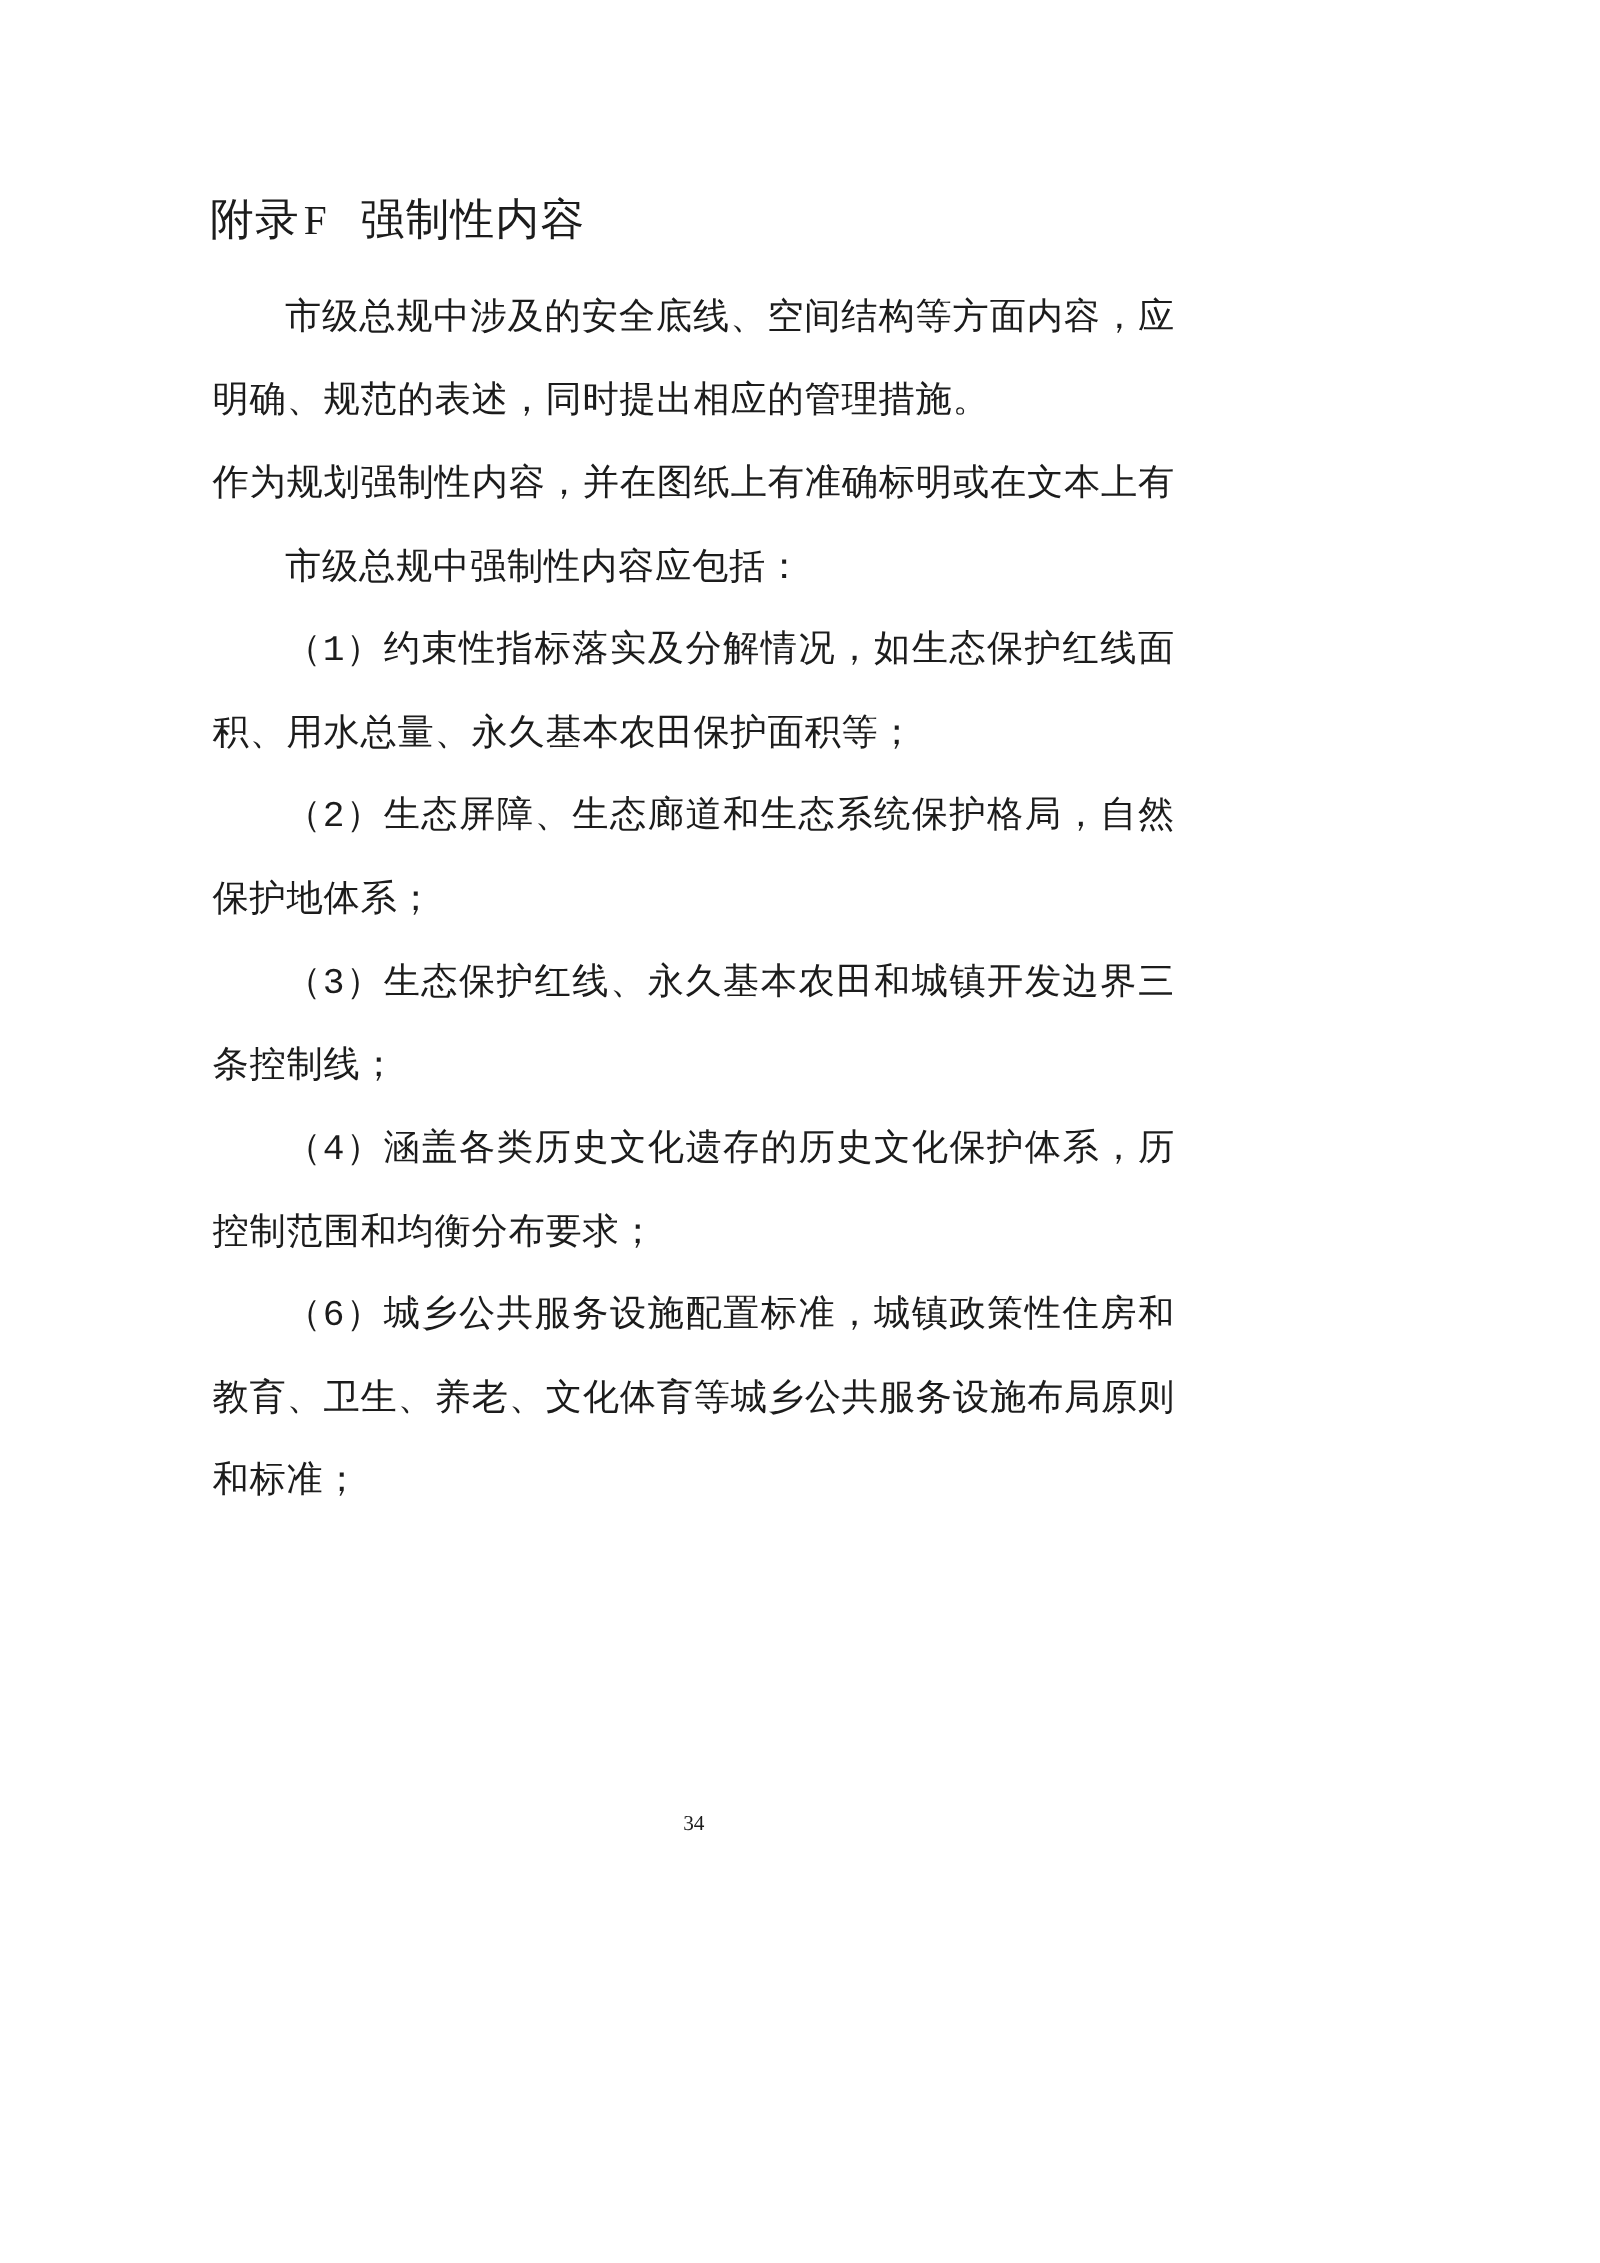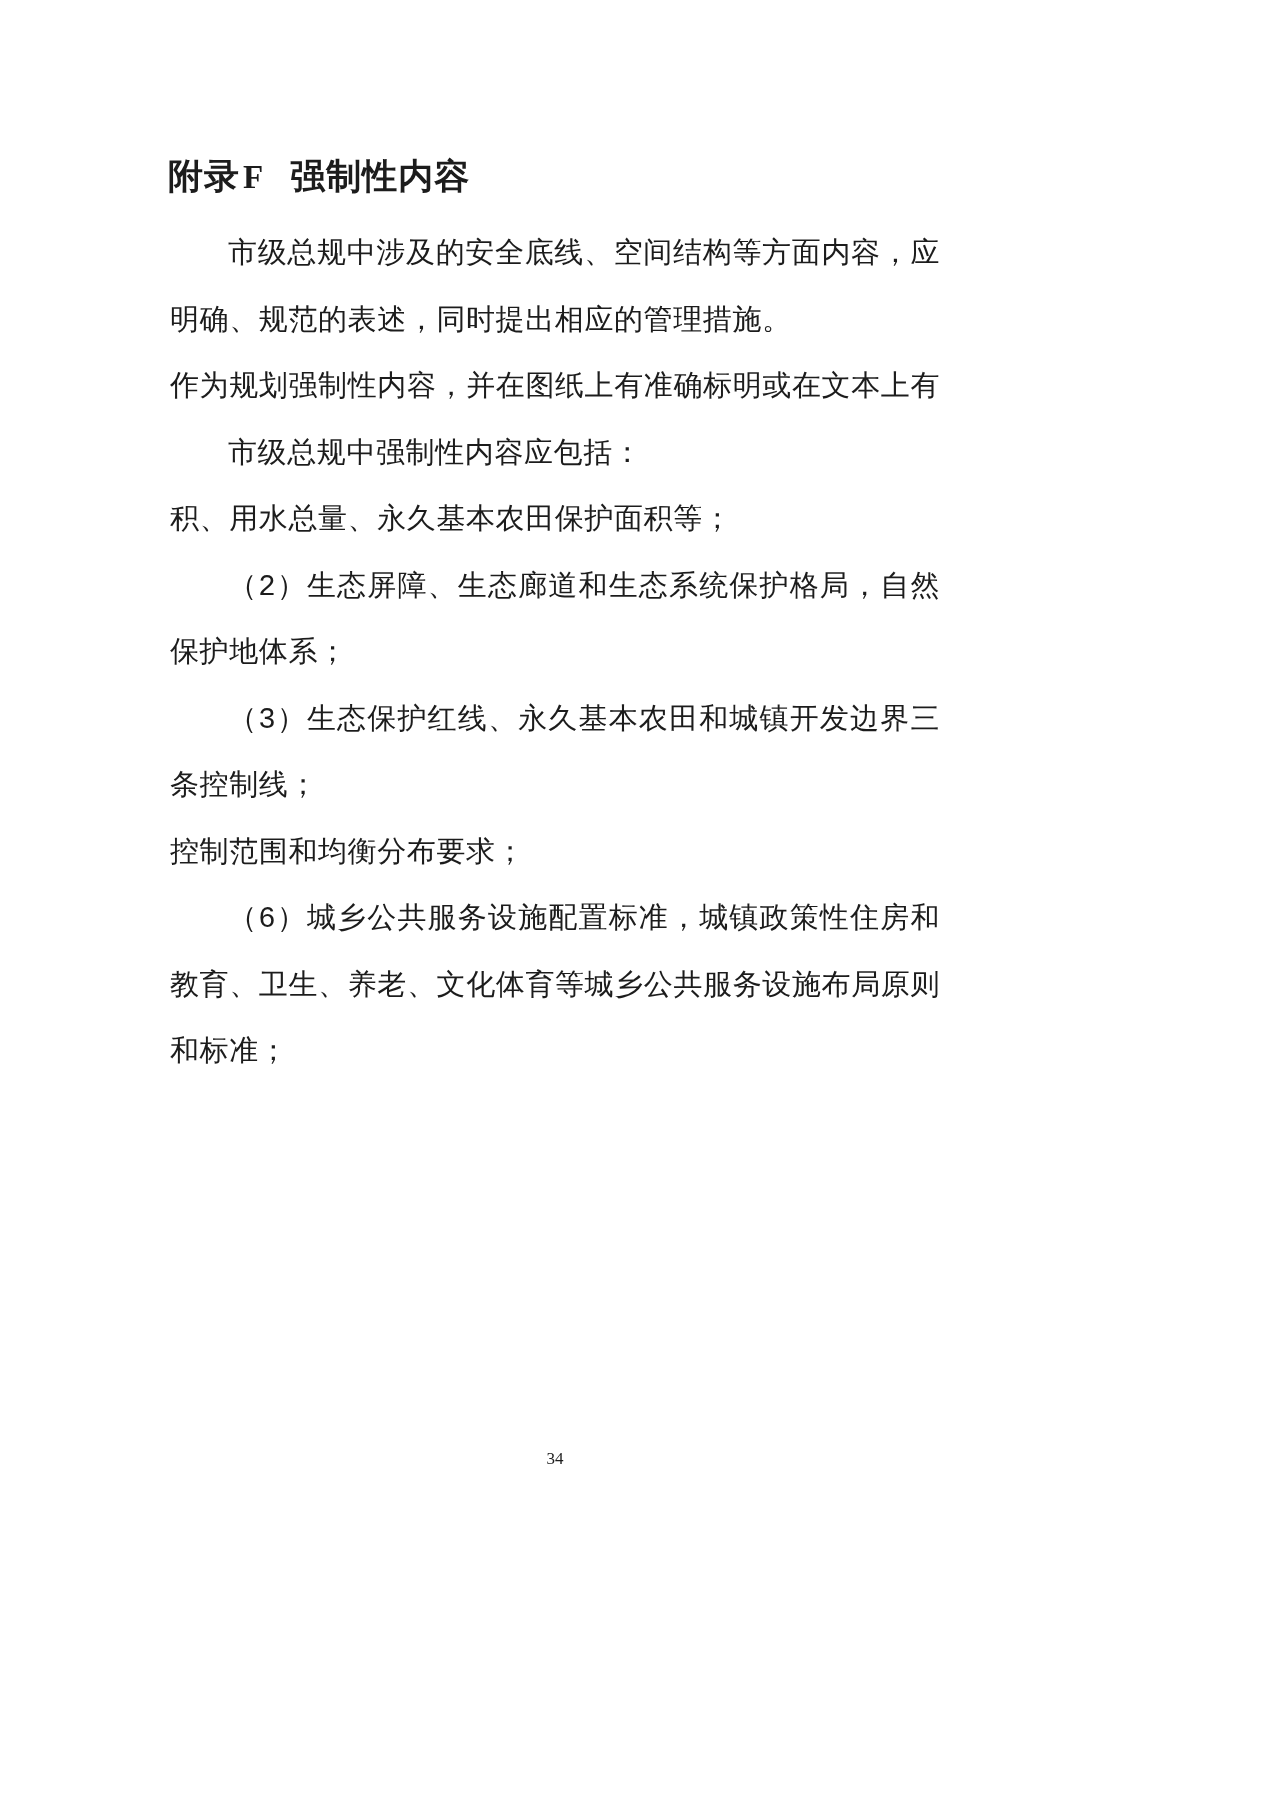--- a/index.html
+++ b/index.html
@@ -15,21 +15,21 @@
     overflow: hidden;
     font-family: "Liberation Serif", "DejaVu Serif", serif;
     color: #1c1c1c;
   }
   .title {
     position: absolute;
     left: 168px;
     top: 152px;
     width: 772px;
     font-family: "Liberation Sans", "DejaVu Sans", sans-serif;
-    font-weight: bold;
+    font-weight: normal;
     font-size: 35px;
     line-height: 48px;
     white-space: nowrap;
     letter-spacing: 1px;
   }
   .title .letter {
     font-family: "Liberation Serif", "DejaVu Serif", serif;
     font-size: 33px;
     margin-left: 3px;
   }
@@ -78,25 +78,27 @@
 
   <div class="title">
     <span>附录</span><span class="letter">F</span><span class="subject">强制性内容</span>
   </div>
 
   <div class="textblock">
     <div class="ln fill ind">市级总规中涉及的安全底线、空间结构等方面内容，应</div>
     <div class="ln">明确、规范的表述，同时提出相应的管理措施。</div>
     <div class="ln fill">作为规划强制性内容，并在图纸上有准确标明或在文本上有</div>
     <div class="ln ind">市级总规中强制性内容应包括：</div>
+    <div class="ln fill ind">（1）约束性指标落实及分解情况，如生态保护红线面</div>
     <div class="ln">积、用水总量、永久基本农田保护面积等；</div>
     <div class="ln fill ind">（2）生态屏障、生态廊道和生态系统保护格局，自然</div>
     <div class="ln">保护地体系；</div>
     <div class="ln fill ind">（3）生态保护红线、永久基本农田和城镇开发边界三</div>
     <div class="ln">条控制线；</div>
+    <div class="ln fill ind">（4）涵盖各类历史文化遗存的历史文化保护体系，历</div>
     <div class="ln">控制范围和均衡分布要求；</div>
     <div class="ln fill ind">（6）城乡公共服务设施配置标准，城镇政策性住房和</div>
     <div class="ln fill">教育、卫生、养老、文化体育等城乡公共服务设施布局原则</div>
     <div class="ln">和标准；</div>
   </div>
 
   <div class="footer">34</div>
 
 </div>
 

